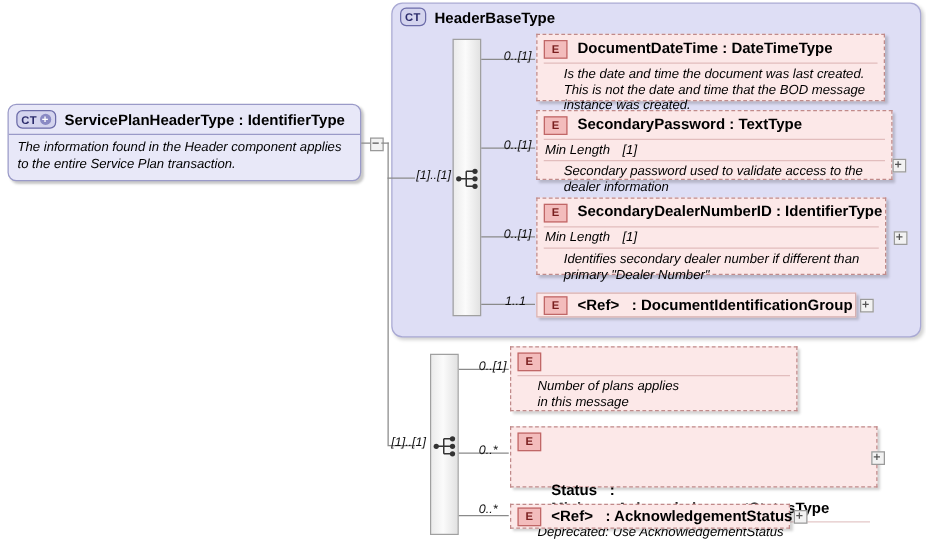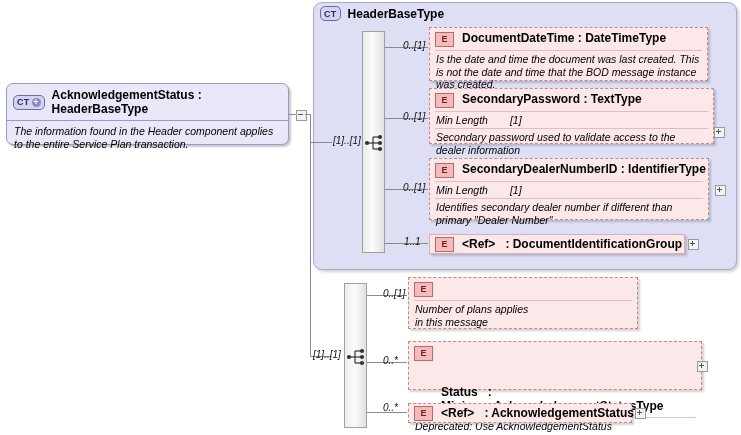--- a/index.html
+++ b/index.html
@@ -50,25 +50,25 @@
     box-shadow:2px 2px 2px rgba(0,0,0,.18);
   }
   .elem.solid{border-style:solid;border-color:#d7b0b0;}
   .elem .e-head{
     display:flex;align-items:flex-start;gap:8px;
     padding:3px 6px 3px 5px;font-weight:bold;font-size:12px;line-height:14px;
   }
   .elem .e-rule{height:1px;background:#c99;margin:0 5px;opacity:.55;}
   .elem .e-facet{
     padding:2px 6px 2px 6px;font-size:10.5px;font-style:italic;
-    display:flex;gap:22px;align-items:center;
+    display:flex;gap:10px;align-items:center;
   }
   .elem .e-facet .card{font-style:italic;}
   .elem .e-doc{
-    padding:2px 6px 3px 6px;font-style:italic;font-size:10.5px;line-height:12.5px;
+    padding:2px 6px 3px 21px;font-style:italic;font-size:10.5px;line-height:12.5px;
   }
   .badge-e{
     display:inline-block;width:17px;height:13px;line-height:12px;text-align:center;
     background:#f3bcbc;border:1px solid #c06767;color:#7a1f1f;
     font-size:9px;font-weight:bold;flex:0 0 auto;margin-top:1px;
   }
   .e-name{white-space:pre;}
 
   
   .seqbar{
@@ -106,21 +106,21 @@
   </span>
   <span>HeaderBaseType</span>
 </div>
 
 <div class="abs typebox" style="left:6px;top:83px;width:283px;height:62px;">
   <div class="tb-head">
     <span class="badge-ct">
       <span>CT</span>
         <span class="plus">+</span>
     </span>
-    <span>AcknowledgementStatus : HeaderBaseType</span>
+    <span>ServicePlanHeaderType : IdentifierType</span>
   </div>
   <div class="tb-body">The information found in the Header component applies to the entire Service Plan transaction.</div>
 </div>
 
 <div class="abs ln h" style="left:289px;top:114px;width:9px;"></div>
 <div class="expander" style="left:296px;top:110px;"></div>
 <div class="abs ln h" style="left:305px;top:114px;width:6px;"></div>
 <div class="abs ln v" style="left:310px;top:114px;height:242px;"></div>
 <div class="abs ln h" style="left:310px;top:142px;width:22px;"></div>
 <div class="abs ln h" style="left:310px;top:356px;width:22px;"></div>

